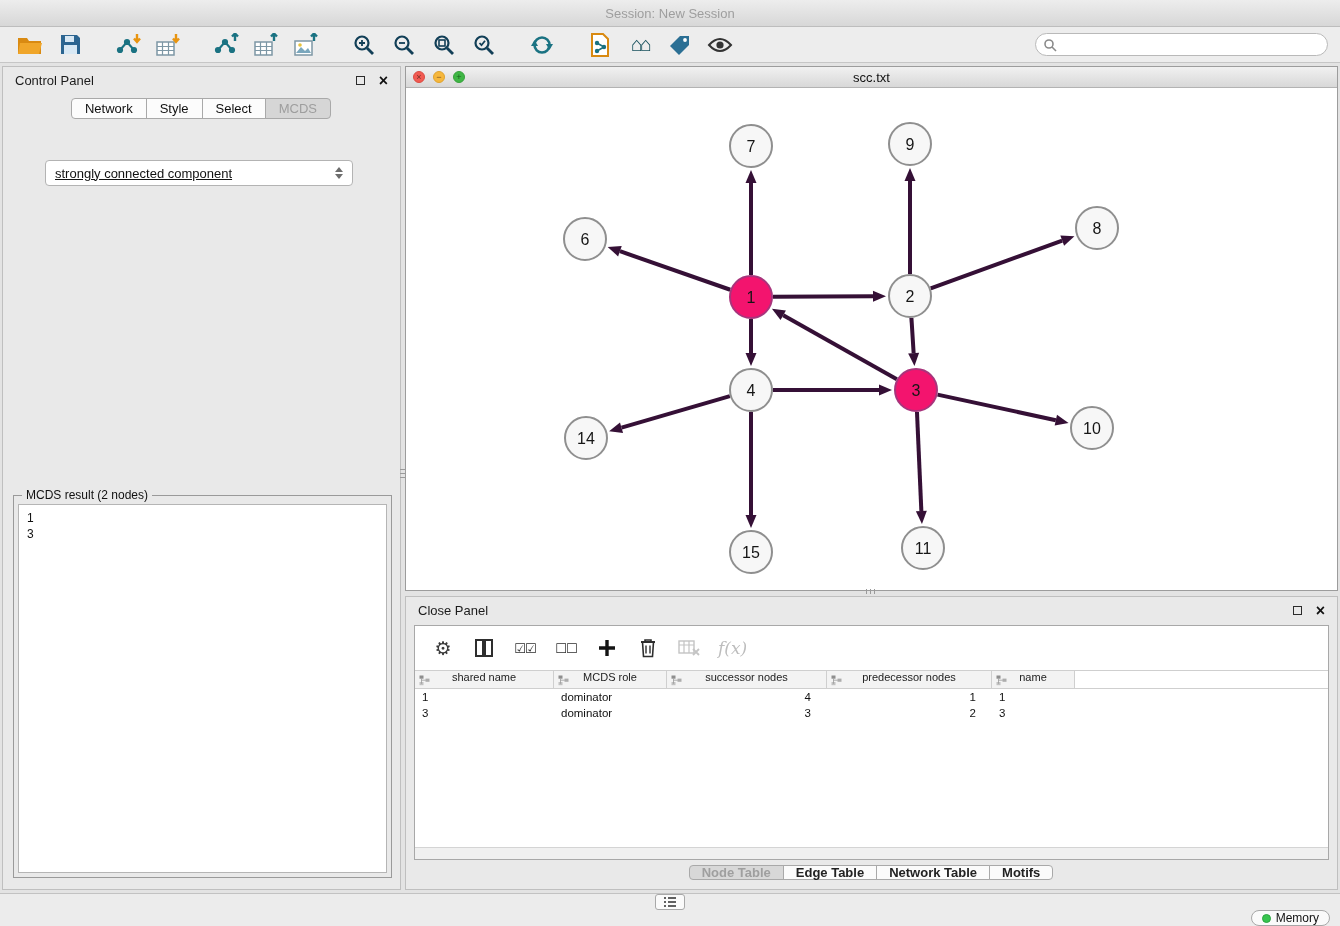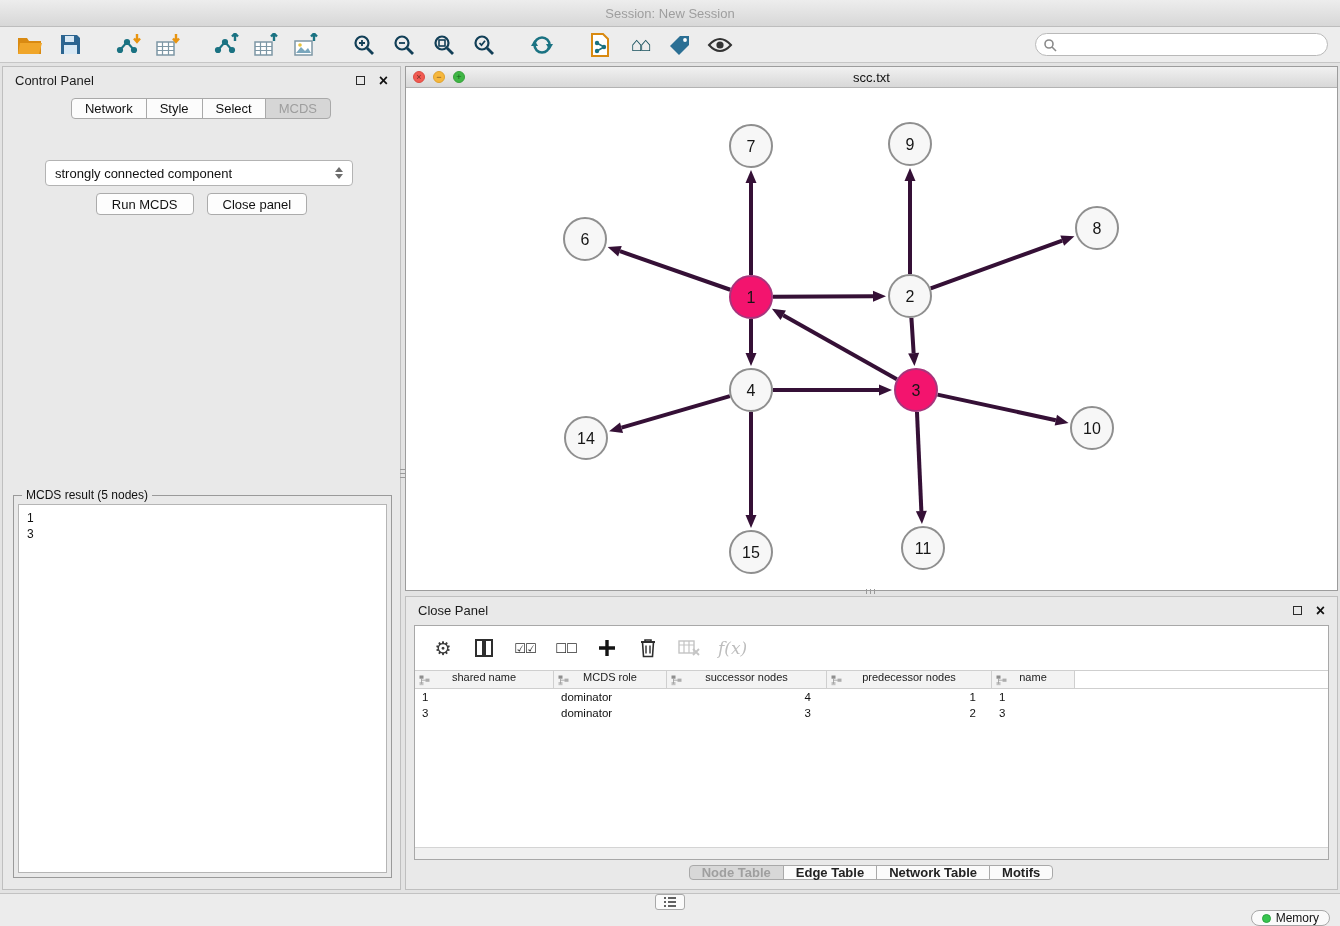--- a/index.html
+++ b/index.html
@@ -35,21 +35,21 @@
     background:#e9e9e9; border:1px solid #bfbfbf; }
   .cp-tabs { display:flex; justify-content:center; margin-top:4px; }
   .cp-tab { height:21px; padding:0 13px; display:flex; align-items:center; font-size:13px;
     background:#fcfcfc; border:1px solid #a9a9a9; margin-left:-1px; color:#111; }
   .cp-tab:first-child { border-radius:4px 0 0 4px; }
   .cp-tab:last-child  { border-radius:0 4px 4px 0; }
   .cp-tab.active { background:#d6d6d6; color:#9e9e9e; }
   .opt-label { position:absolute; left:0; right:0; top:71px; text-align:center; font-size:13px; color:#111; }
   .dropdown { position:absolute; left:42px; top:93px; width:308px; height:23px; background:#fff;
     border:1px solid #b3b3b3; border-radius:4px; display:flex; align-items:center;
-    padding:12px 9px; font-size:13px; color:#111; }
+    padding:12px 9px; font-size:13px; color:#111;text-decoration:underline; }
   .stepper { margin-left:auto; display:flex; flex-direction:column; gap:2px; }
   .stepper i { width:0; height:0; border-left:4px solid transparent; border-right:4px solid transparent; display:block; }
   .stepper .up { border-bottom:5px solid #6d6d6d; }
   .stepper .dn { border-top:5px solid #6d6d6d; }
   .btn-row { position:absolute; left:0; right:0; top:126px; display:flex; justify-content:center; gap:13px; }
   .btn { height:22px; padding:0 15px; background:#fdfdfd; border:1px solid #ababab; border-radius:4px;
     font-size:13px; display:flex; align-items:center; color:#111; }
   .result-box { position:absolute; left:10px; top:428px; width:379px; height:383px; border:1px solid #9a9a9a; }
   .result-legend { position:absolute; left:8px; top:-8px; background:#e9e9e9; padding:0 4px; font-size:12px; color:#111; }
   .result-inner { position:absolute; left:4px; right:4px; top:8px; bottom:4px; background:#fff; border:1px solid #b5b5b5;
@@ -268,26 +268,22 @@
     <span class="cp-tab">Select</span>
     <span class="cp-tab active">MCDS</span>
   </div>
   <div class="dropdown">
     <span>strongly connected component</span>
     <span class="stepper">
         <i class="up"></i>
         <i class="dn"></i>
       </span>
   </div>
-  <div class="btn-row">
-    <span class="btn">Run MCDS</span>
-    <span class="btn">Close panel</span>
-  </div>
   <div class="result-box">
-    <span class="result-legend">MCDS result (5 nodes)</span>
+    <span class="result-legend">MCDS result (2 nodes)</span>
     <div class="result-inner">
       <div>1</div>
       <div>3</div>
     </div>
   </div>
 </div>
 
 <div class="network-window">
   <div class="nw-titlebar">
     <span class="nw-title">scc.txt</span>

